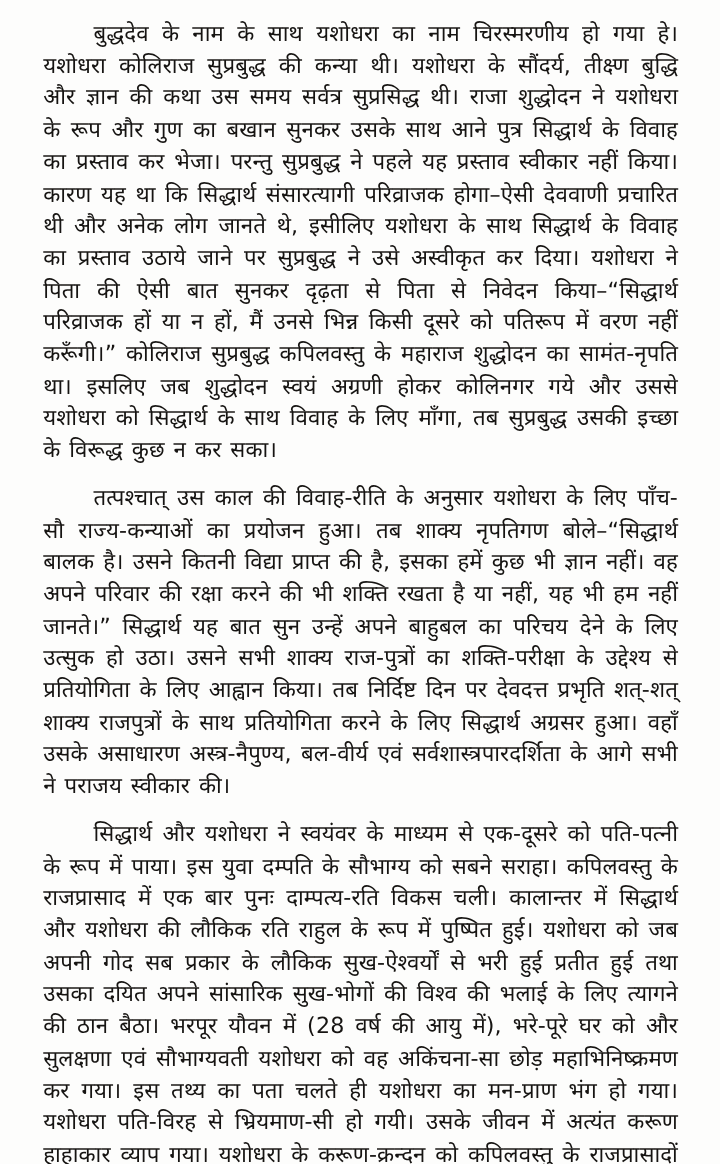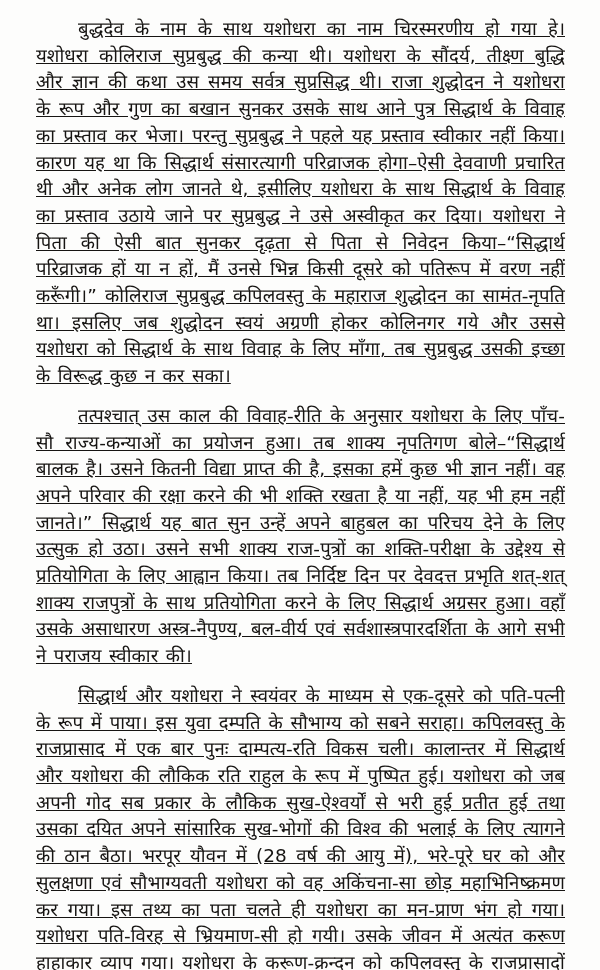--- a/index.html
+++ b/index.html
@@ -11,21 +11,20 @@
     position: relative;
     width: 600px;
     height: 970px;
     margin: 0 auto;
     background: #fdfdfc;
     color: #161412;
     font-family: "DejaVu Sans", sans-serif;
     box-sizing: border-box;
     padding: 16px 35px 0 36px;
     overflow: hidden;
-    text-decoration: underline;
   }
   .page-text {
     font-size: 18.5px;
     line-height: 26.7px;
     font-weight: 500;
     text-align: justify;
     letter-spacing: 0.1px;
     word-spacing: 1.5px;
   }
   .para {

